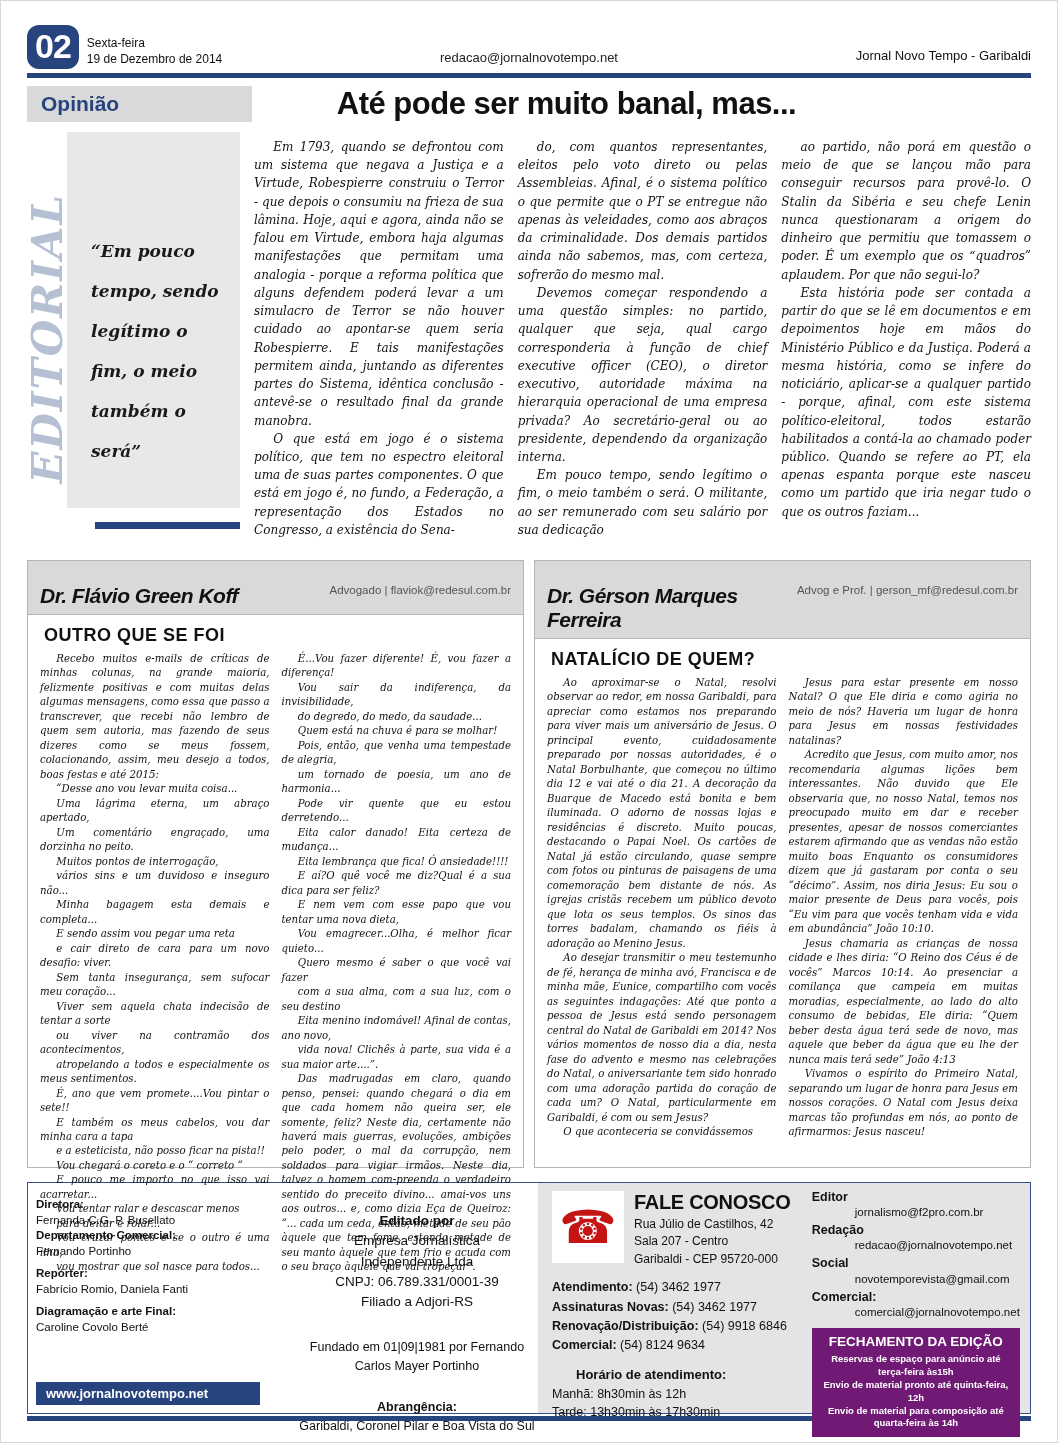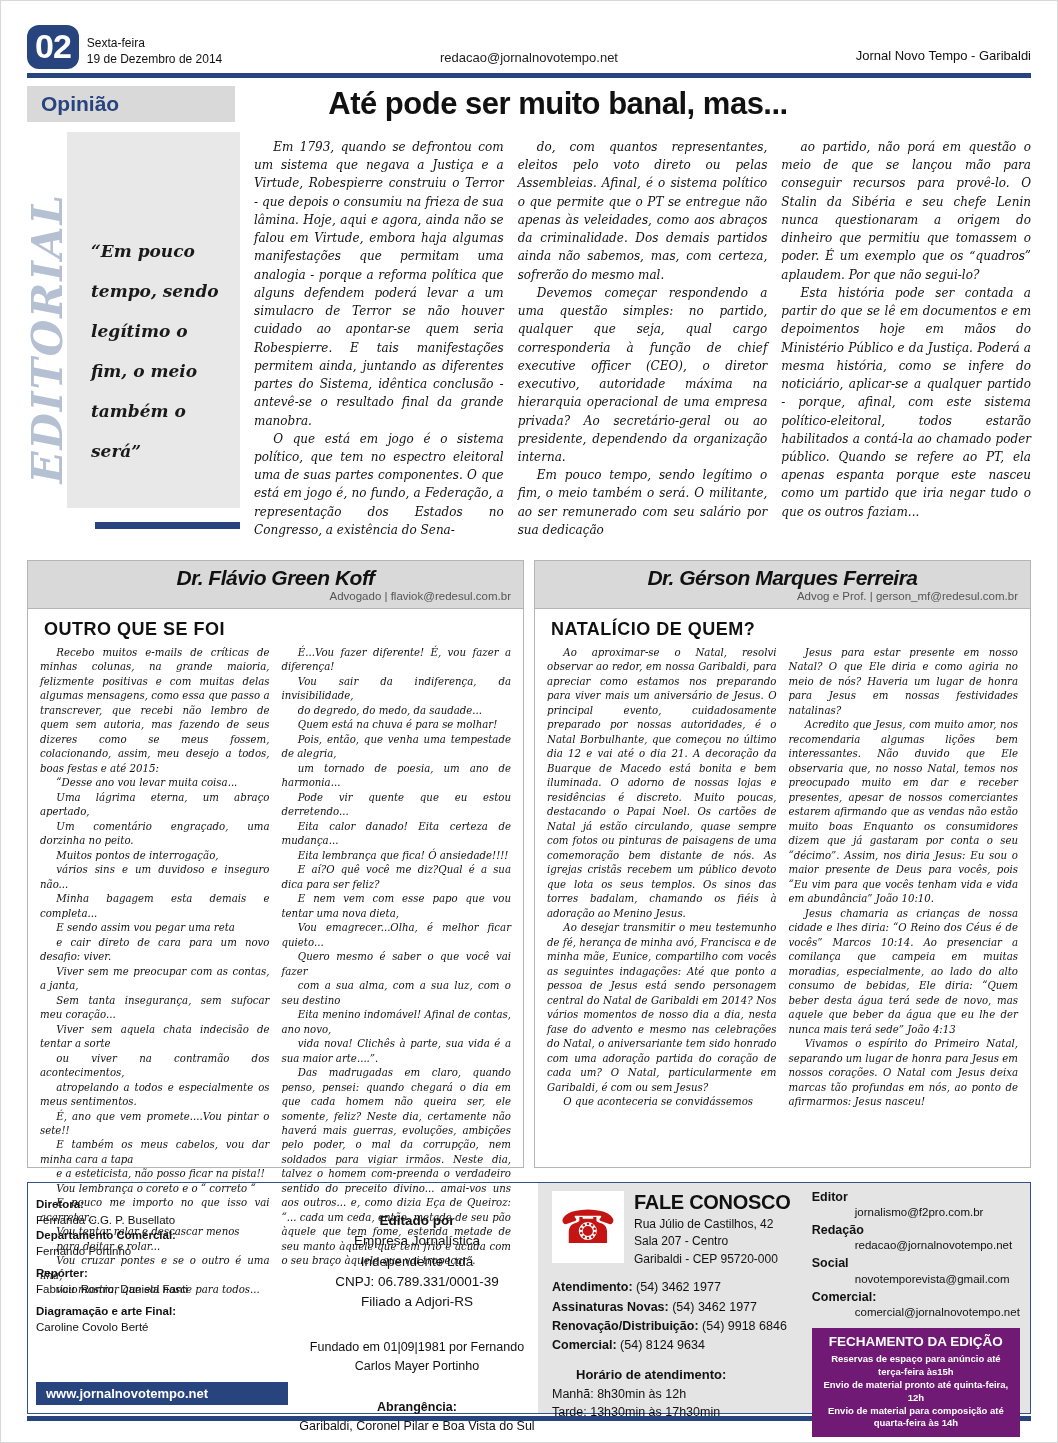--- a/index.html
+++ b/index.html
@@ -14,21 +14,21 @@
   .pagenum { background:#27447e; color:#fff; font-weight:bold; font-size:34px;
              line-height:1; padding:4px 8px 6px; border-radius:12px; letter-spacing:-1px; }
   .datewrap { margin-left:8px; font-size:12px; line-height:1.35; padding-bottom:2px; }
   .mast-center { position:absolute; left:0; right:0; text-align:center; bottom:8px;
                  font-size:13px; color:#222; }
   .mast-right { margin-left:auto; font-size:13px; padding-bottom:6px; }
 
   
   .oprow { display:flex; align-items:center; margin-top:8px; }
   .opinion-tag { background:#d9d9d9; color:#27447e; font-weight:bold; font-size:21px;
-                 padding:6px 14px; width:208px; }
+                 padding:6px 14px; width:225px; }
   .headline { flex:1; text-align:center; font-size:31px; font-weight:bold;
               letter-spacing:-0.5px; padding-right:150px; }
 
   
   .editorial { display:flex; margin-top:10px; height:412px; }
   .vlabel { width:40px; display:flex; align-items:center; justify-content:center; }
   .vlabel span { writing-mode:vertical-rl; transform:rotate(180deg);
                  font-family:"DejaVu Serif", serif; font-style:italic; font-weight:bold;
                  font-size:42px; color:#b5c0d3; letter-spacing:2px; }
   .quotewrap { width:173px; }
@@ -37,42 +37,42 @@
                 font-size:17px; line-height:2.35; color:#1a1a1a; }
   .bluebar { height:7px; background:#27447e; margin:14px 0 0 28px; }
   .edit-cols { flex:1; display:flex; gap:14px; padding:6px 0 0 14px; }
   .edit-col { flex:1; font-family:"DejaVu Serif", serif; font-style:italic;
               font-size:12px; line-height:1.52; text-align:justify; }
   .edit-col p { text-indent:1.6em; margin:0; }
 
   
   .articles { display:flex; gap:10px; margin-top:16px; }
   .article { flex:1; border:1px solid #b5b5b5; background:#fff; height:608px; }
-  .art-head { background:#d9d9d9; display:flex; align-items:center;
-              padding:5px 12px 6px; border-bottom:1px solid #b5b5b5;flex-direction:column; }
+  .art-head { background:#d9d9d9; display:flex; align-items:flex-start;
+              padding:23px 12px 6px; border-bottom:1px solid #b5b5b5; }
   .art-author { font-weight:bold; font-style:italic; font-size:21px; letter-spacing:-0.5px; }
   .art-cred { margin-left:auto; font-size:11.5px; color:#555; white-space:nowrap; }
   .art-body { padding:8px 12px; }
   .art-title { font-size:18px; font-weight:bold; letter-spacing:0.5px; margin:2px 0 6px 4px; }
   .art-cols { display:flex; gap:12px; }
   .art-col { flex:1; font-family:"DejaVu Serif", serif; font-style:italic;
              font-size:10.2px; line-height:1.42; text-align:justify; }
   .art-col p { text-indent:1.6em; margin:0; }
 
   
   .footer { margin-top:14px; border:1px solid #35508c; display:flex; height:232px; }
   .f-left { width:268px; padding:6px 10px 0 8px; display:flex; flex-direction:column; }
   .logo { background:#27447e; border:2px solid #16294e; color:#fff; text-align:center;
           font-family:"Liberation Serif", serif; font-variant:small-caps; font-weight:bold;
           font-size:37px; line-height:1.2; padding:2px 6px; letter-spacing:1px; }
   .staff { margin-top:8px; font-size:11.5px; line-height:1.35; }
   .staff .role { font-weight:bold; }
   .staff .entry { margin-bottom:7px; }
   .wwwbar { margin-top:auto; margin-bottom:8px; background:#27447e; color:#fff;
-            font-weight:bold; font-size:13px; padding:4px 10px; width:252px; }
+            font-weight:bold; font-size:13px; padding:4px 10px; width:224px; }
   .f-mid { width:242px; text-align:center; padding-top:28px; font-size:13.5px; line-height:1.5; }
   .f-mid .b { font-weight:bold; }
   .f-mid .founded { margin-top:26px; font-size:12.5px; }
   .f-mid .coverage { margin-top:22px; font-size:12.5px; }
   .f-right { flex:1; background:#e4e4e4; display:flex; padding:6px 8px; }
   .contact { flex:1.18; padding:2px 6px; }
   .contact-top { display:flex; gap:10px; }
   .phonebox { width:72px; height:72px; background:#fff; display:flex; align-items:center;
               justify-content:center; font-size:46px; color:#c41414; }
   .contact-title { font-weight:bold; font-size:20px; letter-spacing:-0.3px; }
@@ -152,29 +152,28 @@
           <div class="art-col">
               <p>Recebo muitos e-mails de críticas de minhas colunas, na grande maioria, felizmente positivas e com muitas delas algumas mensagens, como essa que passo a transcrever, que recebi não lembro de quem sem autoria, mas fazendo de seus dizeres como se meus fossem, colacionando, assim, meu desejo a todos, boas festas e até 2015:</p>
               <p>“Desse ano vou levar muita coisa...</p>
               <p>Uma lágrima eterna, um abraço apertado,</p>
               <p>Um comentário engraçado, uma dorzinha no peito.</p>
               <p>Muitos pontos de interrogação,</p>
               <p>vários sins e um duvidoso e inseguro não...</p>
               <p>Minha bagagem esta demais e completa...</p>
               <p>E sendo assim vou pegar uma reta</p>
               <p>e cair direto de cara para um novo desafio: viver.</p>
-              <p>Viver sem me preocupar com as contas, a janta,</p>
               <p>Sem tanta insegurança, sem sufocar meu coração...</p>
               <p>Viver sem aquela chata indecisão de tentar a sorte</p>
               <p>ou viver na contramão dos acontecimentos,</p>
               <p>atropelando a todos e especialmente os meus sentimentos.</p>
               <p>É, ano que vem promete....Vou pintar o sete!!</p>
               <p>E também os meus cabelos, vou dar minha cara a tapa</p>
               <p>e a esteticista, não posso ficar na pista!!</p>
-              <p>Vou lembrança o coreto e o “ correto “</p>
+              <p>Vou chegará o coreto e o “ correto “</p>
               <p>E pouco me importo no que isso vai acarretar...</p>
               <p>Vou tentar ralar e descascar menos</p>
               <p>para deitar e rolar...</p>
               <p>Vou cruzar pontes e se o outro é uma ilha,</p>
               <p>vou mostrar que sol nasce para todos...</p>
             </div>
           <div class="art-col">
               <p>É...Vou fazer diferente! É, vou fazer a diferença!</p>
               <p>Vou sair da indiferença, da invisibilidade,</p>
               <p>do degredo, do medo, da saudade...</p>

